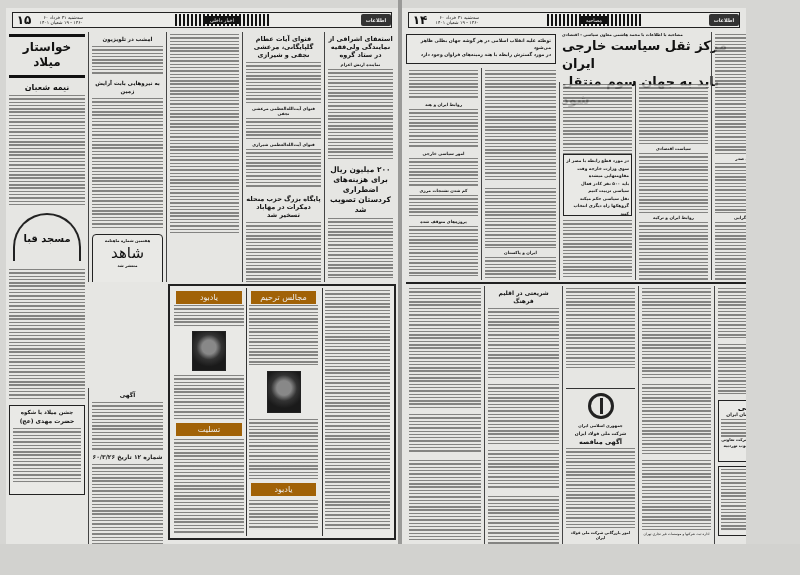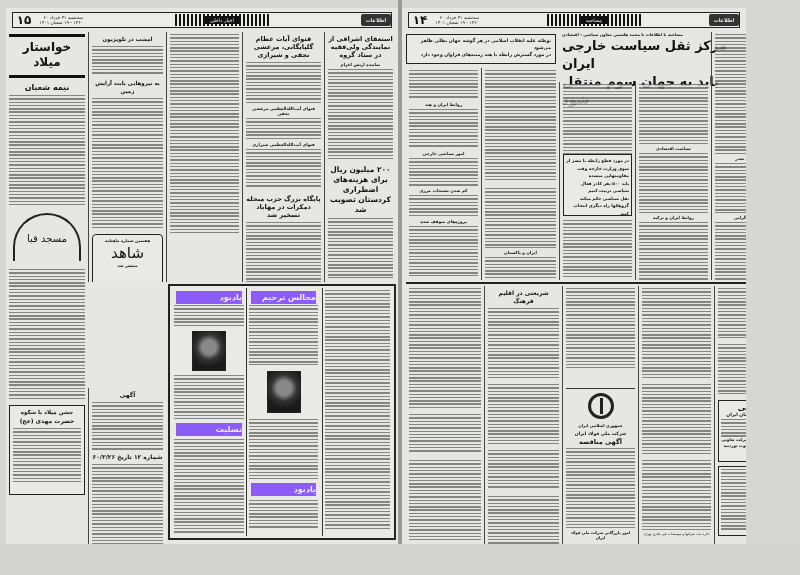--- a/index.html
+++ b/index.html
@@ -17,21 +17,21 @@
 .mast .bars{flex:1;display:flex;justify-content:center;align-items:center;height:100%}
 .bar-stripes{width:95px;height:12px;background:repeating-linear-gradient(90deg,#111 0 2px,#ecece9 2px 4px);display:flex;justify-content:center;align-items:center}
 .bar-stripes span{background:#111;color:#eee;font-size:5px;padding:1px 6px}
 .mast .logo{width:30px;height:12px;font-size:5px;font-weight:bold;text-align:center;line-height:12px;border-radius:2px;background:#333;color:#eee}
 .col{position:absolute;border-left:1px solid #444;padding:2px 3px;direction:rtl;overflow:hidden}
 .filler{display:block;height:100%;background:repeating-linear-gradient(180deg,#6b6b69 0 1.4px,#e6e6e3 1.4px 3.3px);opacity:.8}
 .hl{font-weight:bold;font-size:6.5px;line-height:8px;text-align:center;direction:rtl;margin:1px 0 3px;color:#111}
 .hl.big{font-size:14px;line-height:18px}
 .sub{font-weight:bold;font-size:4.2px;text-align:center;direction:rtl;margin:2px 0}
 .box{position:absolute;border:1.5px solid #222;background:#e9e9e6;padding:3px;direction:rtl}
-.black-banner{background:#8b5cf6;color:#eee;text-align:right;font-weight:bold;font-size:8px;line-height:13px;margin:2px 6px}
+.black-banner{background:#a16207;color:#eee;text-align:center;font-weight:normal;font-size:8px;line-height:13px;margin:2px 6px}
 .photo{background:radial-gradient(circle at 50% 40%,#888 0 25%,#333 45%,#1a1a1a 70%);border:1px solid #222}
 .emblem{width:26px;height:26px;margin:4px auto;border-radius:50%;border:3px solid #222;position:relative}
 .emblem:after{content:"";position:absolute;left:9px;top:2px;width:3px;height:16px;background:#222}
 .rule{position:absolute;height:1px;background:#333}
 </style>
 </head>
 <body>
 
 <div class="spread">
   <div class="gutter"></div>
@@ -91,21 +91,21 @@
       </div>
     </div>
 
     <div class="col" style="left:0;top:24px;width:82px;height:512px;border-left:none">
       <div style="border-top:3px solid #111;border-bottom:3px solid #111;padding:2px 0">
         <div class="hl big" style="font-size:12px;line-height:15px">خواستار میلاد</div>
       </div>
       <div class="hl" style="font-size:8px;margin-top:6px">نیمه شعبان</div>
       <span class="filler" style="height:110px"></span>
       <div style="margin:8px 4px;height:48px;border:2px solid #222;border-bottom:none;border-radius:40px 40px 0 0;display:flex;align-items:center;justify-content:center">
-        <span style="font-size:10px;font-weight:normal">مسجد قبا</span>
+        <span style="font-size:10px;font-weight:bold">مسجد قبا</span>
       </div>
       <span class="filler" style="height:130px"></span>
       <div class="box" style="position:relative;margin-top:6px;height:90px;text-align:center">
         <div style="font-size:5.5px;font-weight:bold">جشن میلاد با شکوه</div>
         <div style="font-size:6px;font-weight:bold;margin-top:2px">حضرت مهدی (عج)</div>
         <span class="filler" style="height:55px;margin-top:4px"></span>
       </div>
     </div>
 
     <div class="col" style="left:82px;top:380px;width:78px;height:156px">

